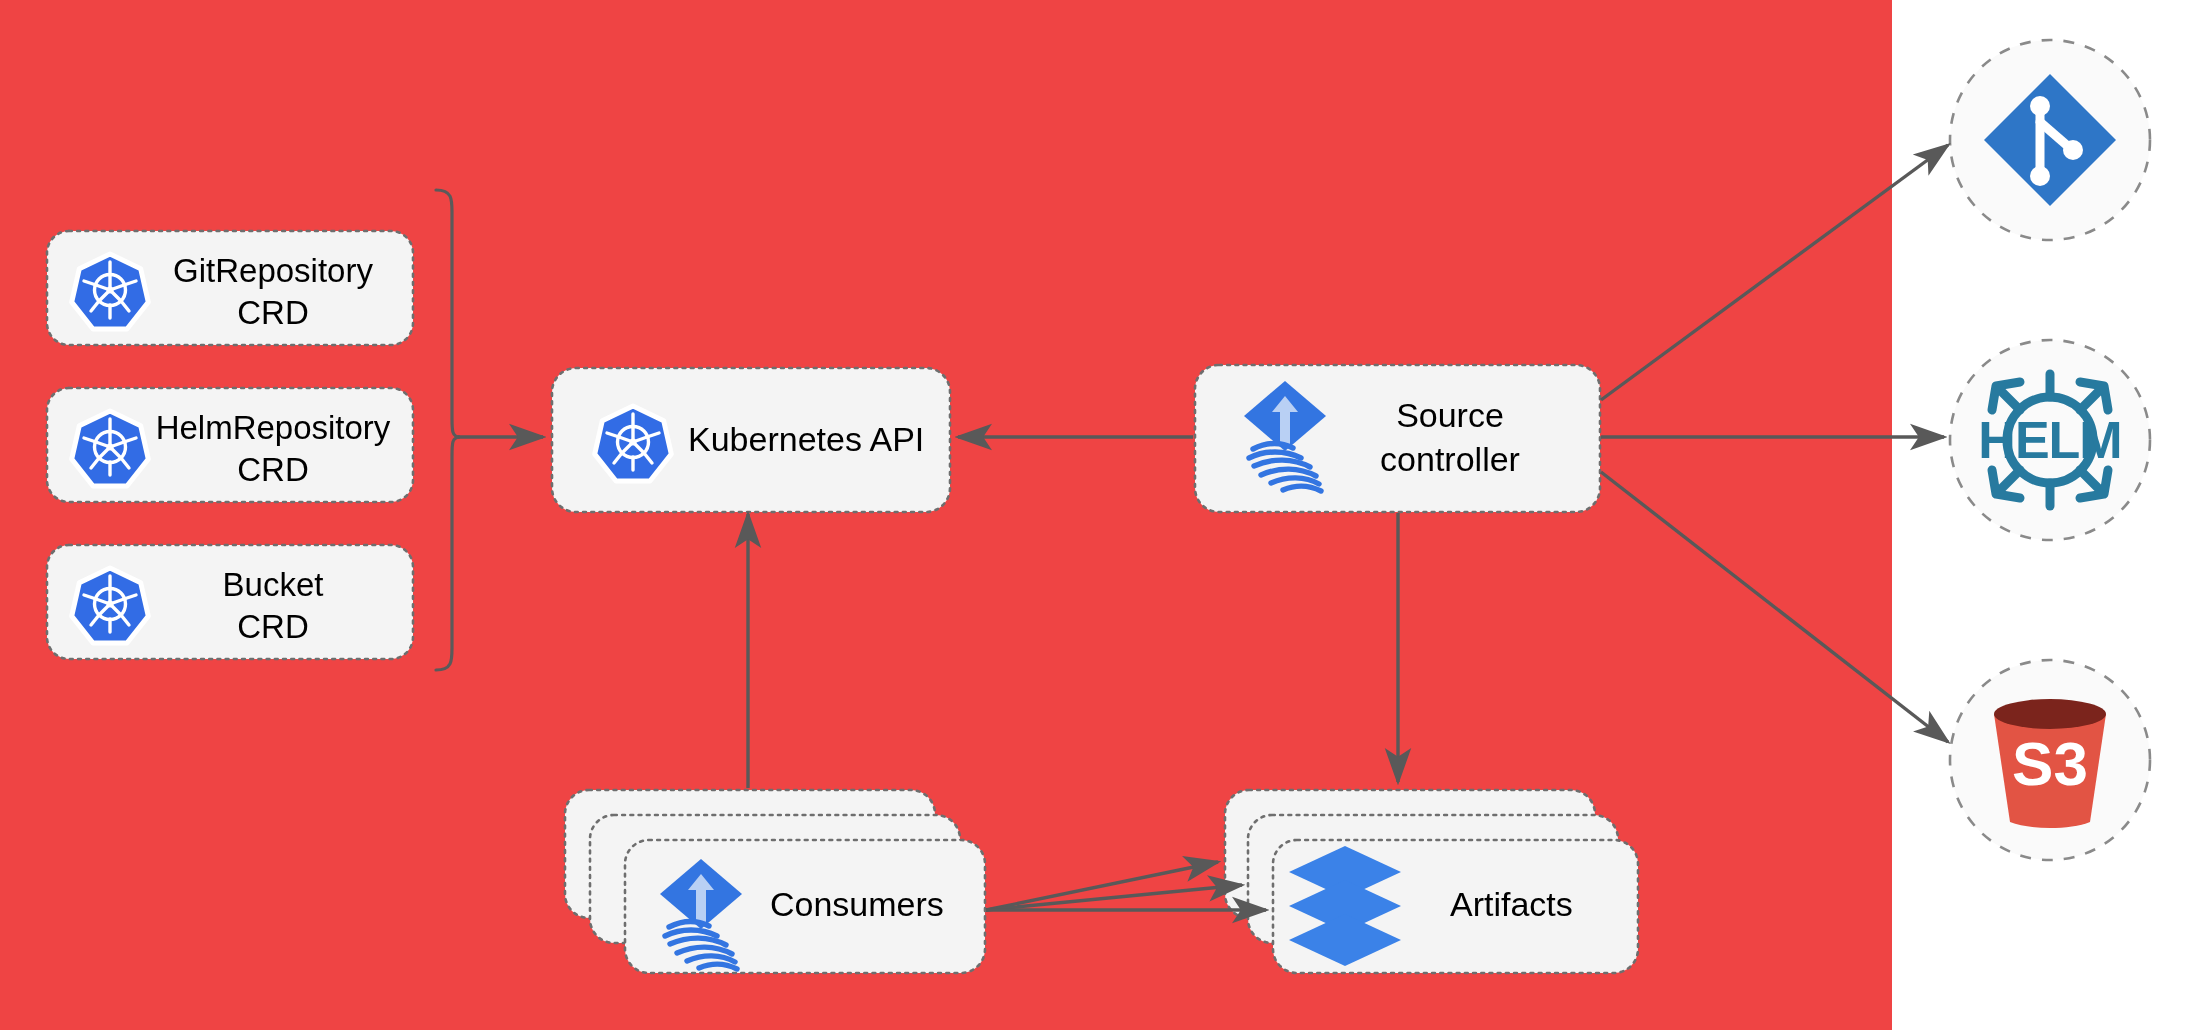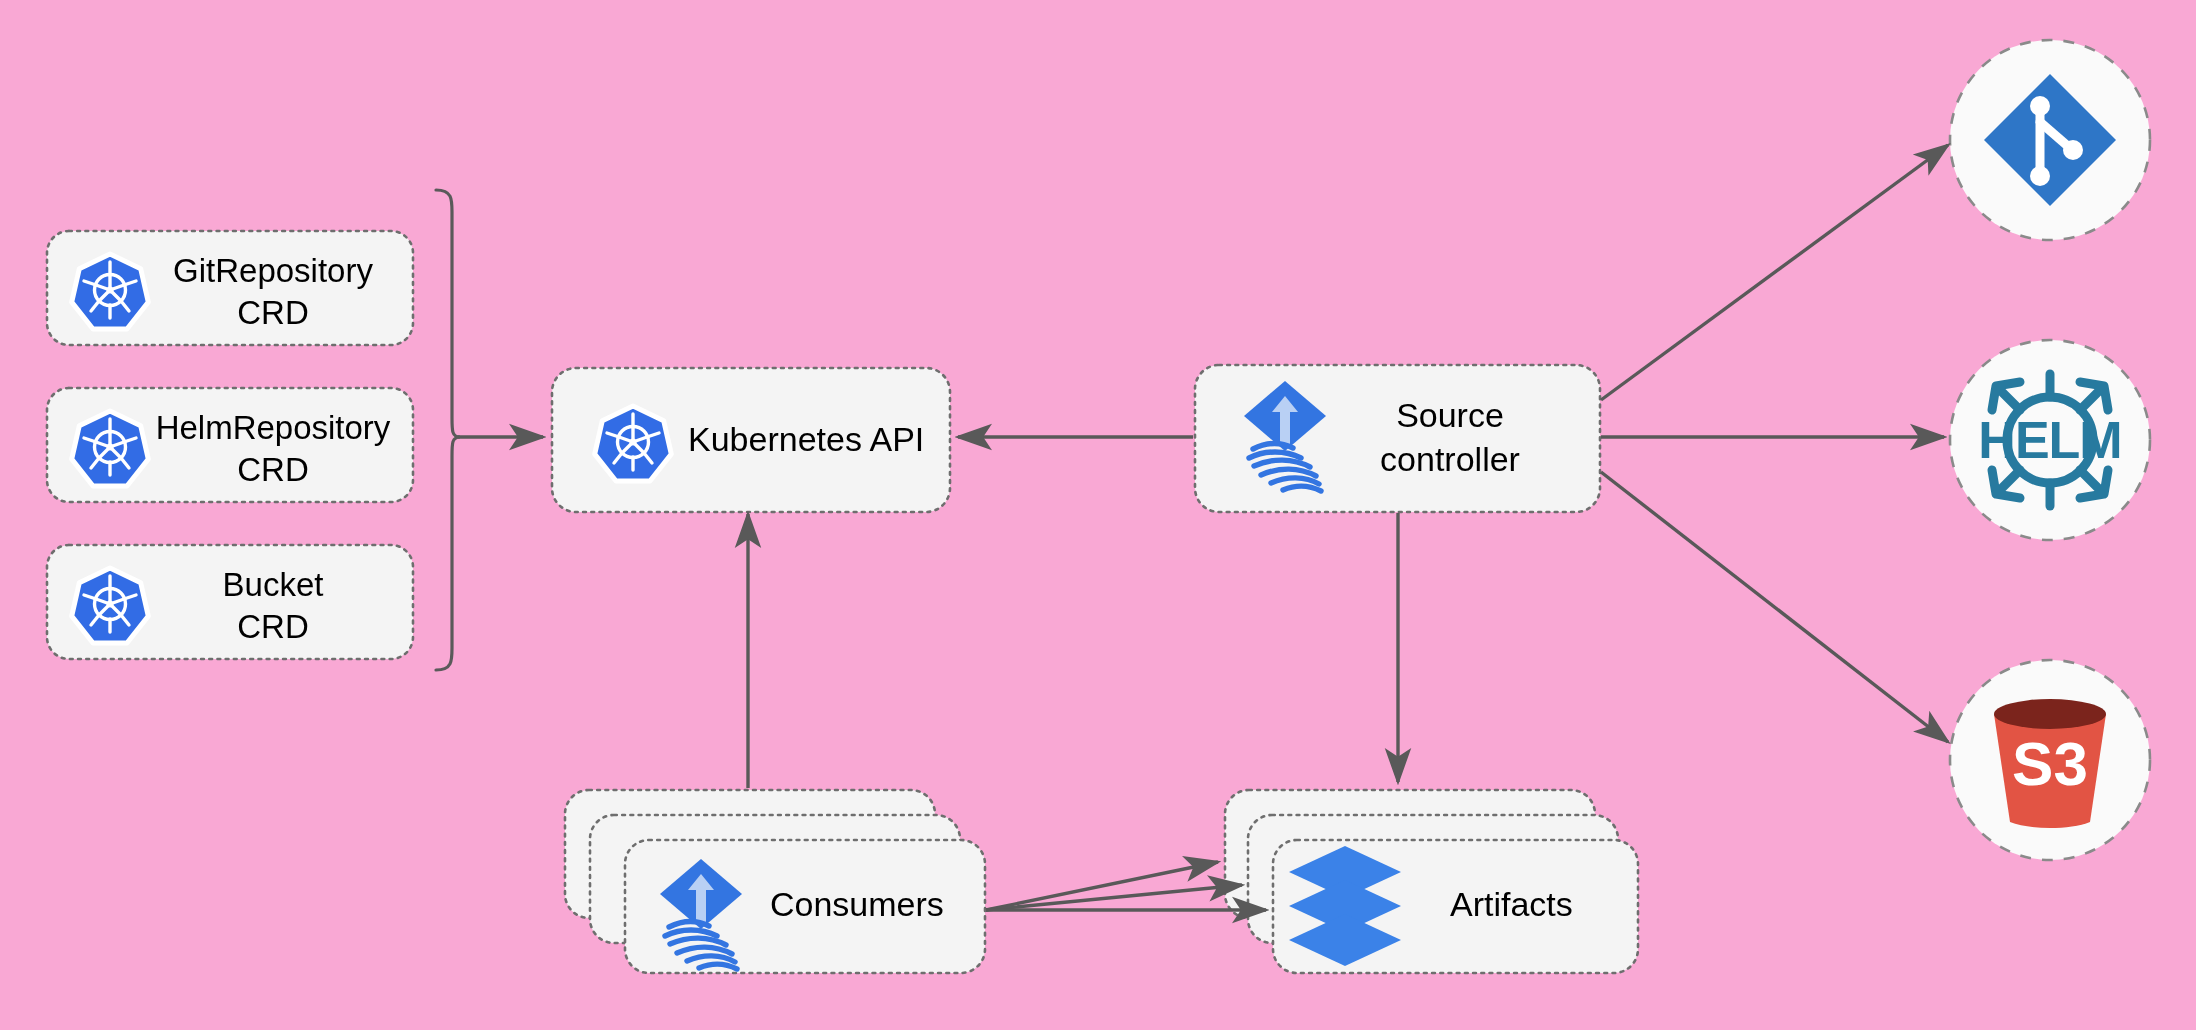--- a/index.html
+++ b/index.html
@@ -1,18 +1,18 @@
 <!DOCTYPE html>
 <html><head>
 <meta charset="utf-8">
 <style>
   html,body{margin:0;padding:0;background:#ffffff;}
   body{width:2196px;height:1030px;overflow:hidden;
        font-family:"Liberation Sans","DejaVu Sans",sans-serif;}
-  #stage{position:relative;width:2196px;height:1030px;background:#f9a8d4;}
+  #stage{position:relative;width:1892px;height:1030px;background:#ef4444;}
   svg#diagram{position:absolute;left:0;top:0;width:2196px;height:1030px;display:block;}
   .node-label{font-family:"Liberation Sans","DejaVu Sans",sans-serif;
               font-size:34px;fill:#000000;dominant-baseline:middle;}
   .node-label-sm{font-size:33px;}
   .helm-text{font-family:"Liberation Sans","DejaVu Sans",sans-serif;
              font-size:52px;font-weight:bold;fill:#277A9F;letter-spacing:-1px;}
   .s3-text{font-family:"Liberation Sans","DejaVu Sans",sans-serif;
            font-size:62px;font-weight:bold;fill:#ffffff;}
 </style>
 </head>

